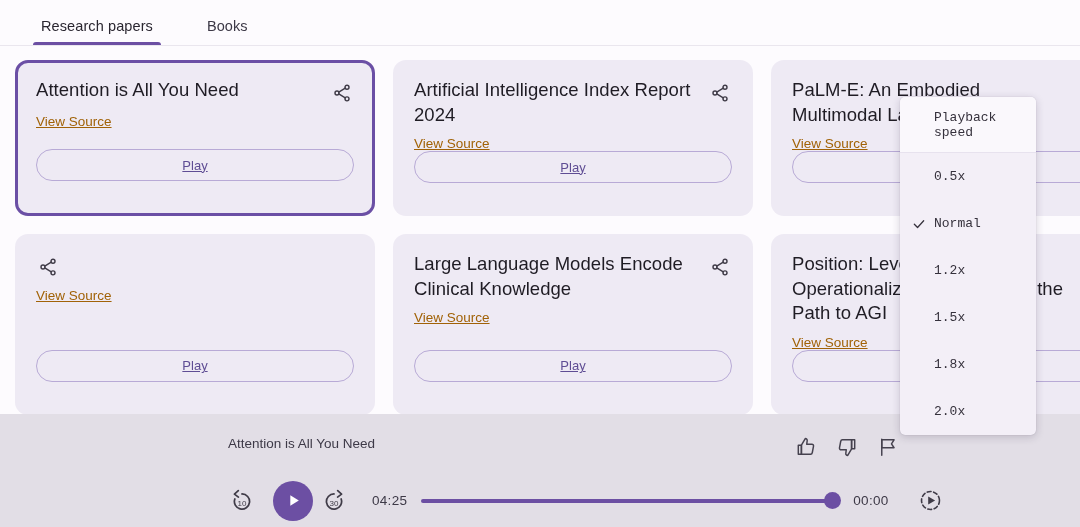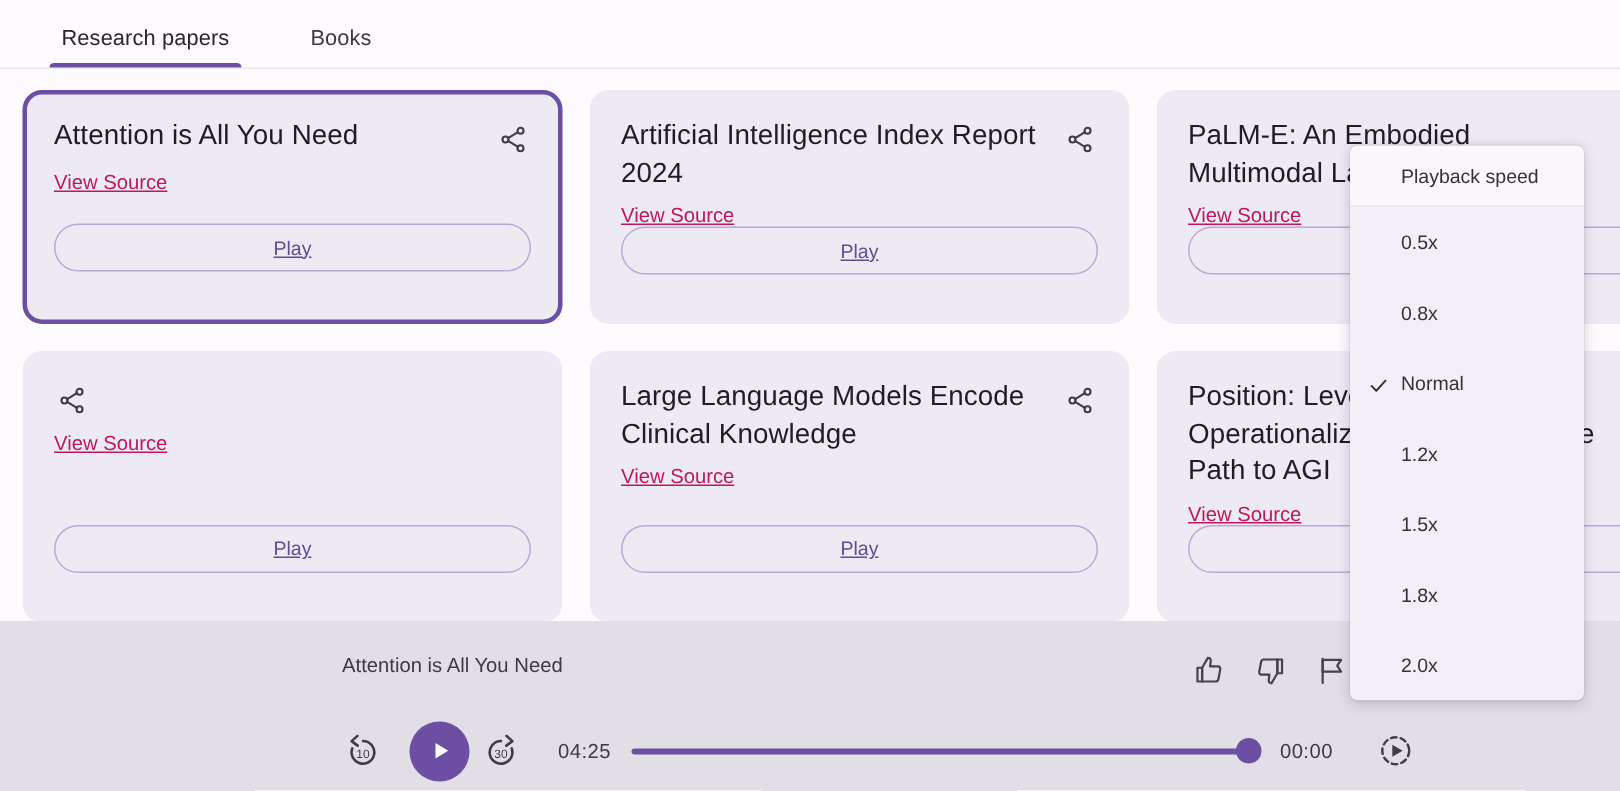--- a/index.html
+++ b/index.html
@@ -92,21 +92,21 @@
     margin-top: 3px;
     cursor: pointer;
     display: flex;
     align-items: center;
     justify-content: center;
   }
 
   .view-source {
     margin-top: 9px;
     font-size: 13.5px;
-    color: #be185d;
+    color: #a16207;
     text-decoration: underline;
     cursor: pointer;
     align-self: flex-start;
   }
 
   .play-pill {
     margin-top: auto;
     height: 32px;
     border: 1px solid #b8aad6;
     border-radius: 20px;
@@ -119,26 +119,27 @@
     background: transparent;
     text-decoration: underline;
   }
   .card.selected .play-pill { margin-top: 20px; }
 
   
   .menu {
     position: absolute;
     left: 900px;
     top: 97px;
-    width: 156px;
+    width: 136px;
     background: #f3eff7;
     border-radius: 5px;
     box-shadow: 0 2px 9px rgba(40,30,60,.20), 0 0 1px rgba(40,30,60,.25);
     overflow: hidden;
     z-index: 40;
+    font-family: Liberation Mono, monospace;
   }
   .menu-header {
     background: #faf8fc;
     font-size: 13px;
     color: #35313c;
     padding: 13px 0 12px 34px;
     border-bottom: 1px solid #e7e2ee;
   }
   .menu-item {
     font-size: 13px;
@@ -344,23 +345,20 @@
 
 </div>
 
 <div class="menu">
   <div class="menu-header">Playback speed</div>
 
   <div class="menu-item">
     <span>0.5x</span>
   </div>
   <div class="menu-item">
-    <span>0.8x</span>
-  </div>
-  <div class="menu-item">
     <span class="check">
       <svg width="14" height="14" viewBox="0 0 24 24" fill="none" stroke="#35313c" stroke-width="2.2" stroke-linecap="round" stroke-linejoin="round">
         <polyline points="4,12.5 9.5,18 20,6.5"></polyline>
       </svg>
     </span>
     <span>Normal</span>
   </div>
   <div class="menu-item">
     <span>1.2x</span>
   </div>

